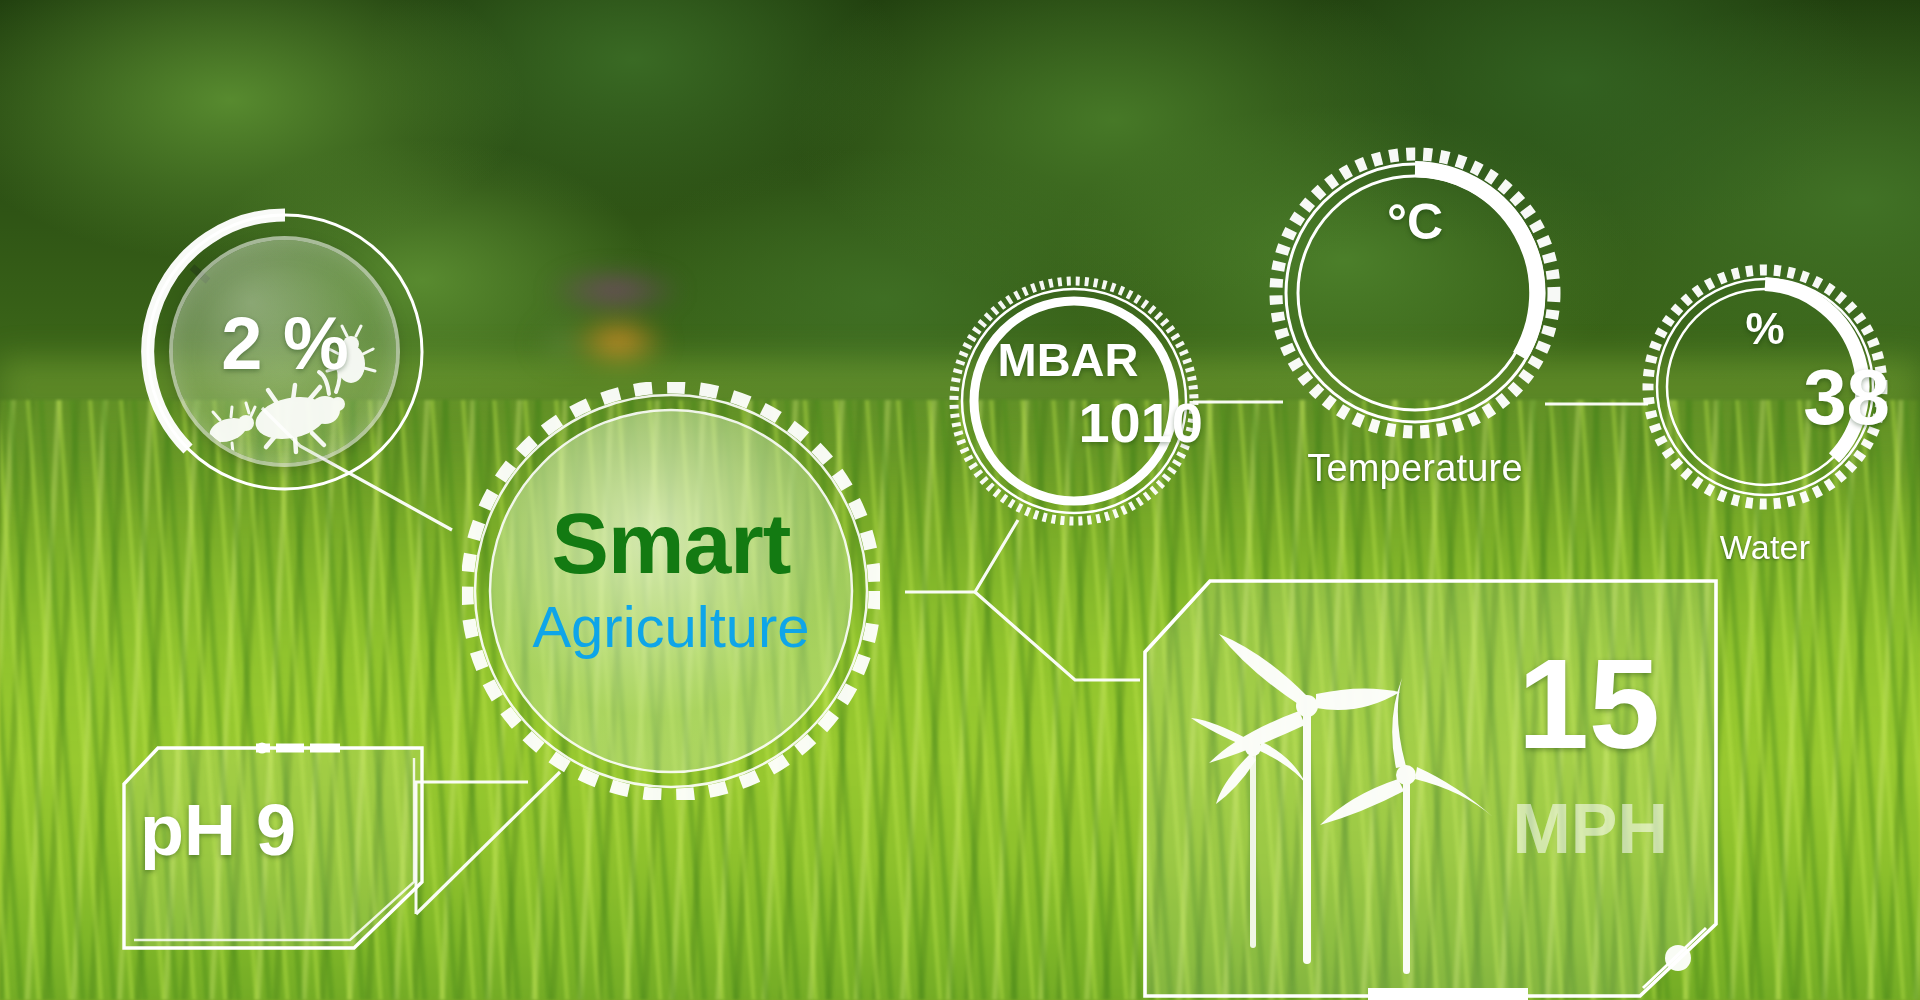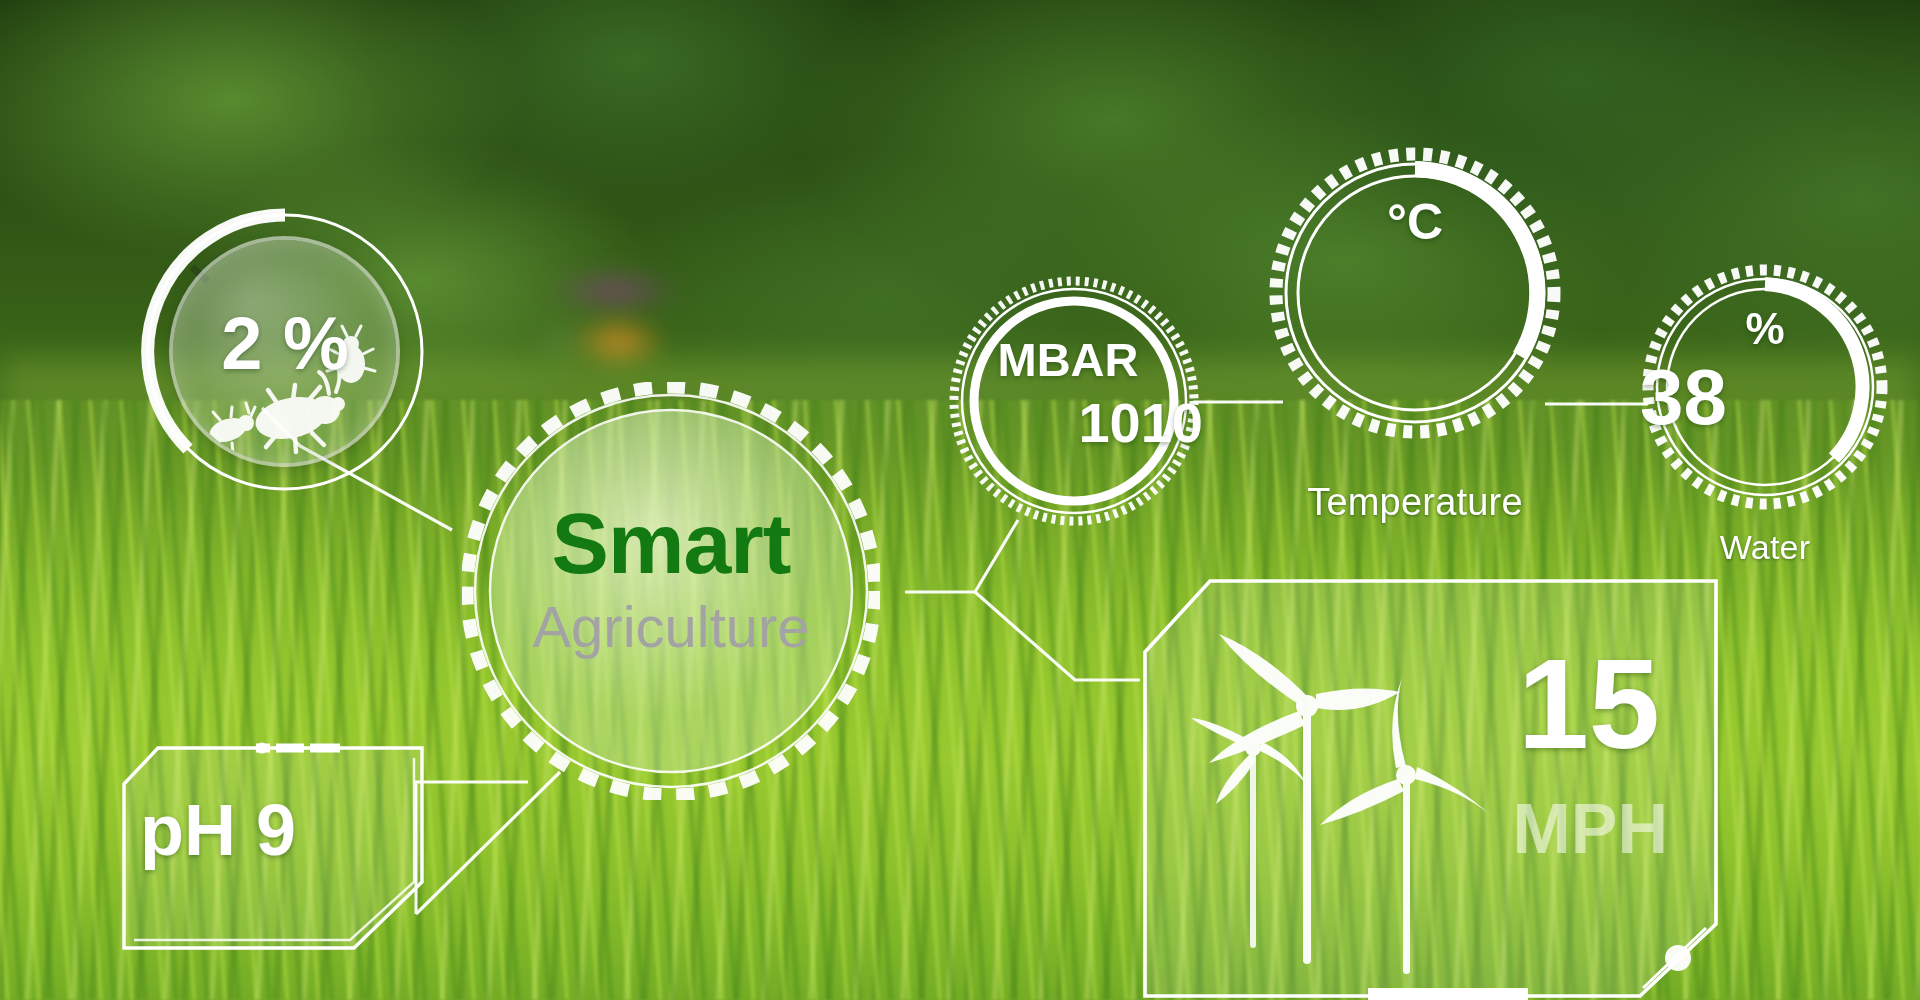--- a/index.html
+++ b/index.html
@@ -181,21 +181,21 @@
           </radialGradient>
         </defs>
         <circle cx="209" cy="209" r="180" fill="url(#hubFill)"></circle>
         <circle cx="209" cy="209" r="204" fill="none" stroke="#ffffff" stroke-width="13" stroke-dasharray="18 15" opacity="0.95"></circle>
         <circle cx="209" cy="209" r="196" fill="none" stroke="#ffffff" stroke-width="2.5" opacity="0.9"></circle>
         <circle cx="209" cy="209" r="181" fill="none" stroke="#ffffff" stroke-width="2.5" opacity="0.9"></circle>
       </svg>
       <div style="position:absolute; left:0; right:0; top:118px; text-align:center;
                   font-size:86px; font-weight:700; color:#137a12; letter-spacing:-1px; line-height:1;">Smart</div>
       <div style="position:absolute; left:0; right:0; top:216px; text-align:center;
-                  font-size:58px; font-weight:400; color:#a3a3a3; line-height:1;">Agriculture</div>
+                  font-size:58px; font-weight:400; color:#0ea5e9; line-height:1;">Agriculture</div>
     </div>
 
     <div class="gauge" style="left:945px; top:272px; width:258px; height:258px;">
       <svg viewBox="0 0 258 258" width="258" height="258">
         <circle cx="129" cy="129" r="120" fill="none" stroke="#ffffff" stroke-width="9" stroke-dasharray="4 5" opacity="0.95"></circle>
         <circle cx="129" cy="129" r="112" fill="none" stroke="#ffffff" stroke-width="2.5"></circle>
         <circle cx="129" cy="129" r="100" fill="none" stroke="#ffffff" stroke-width="9"></circle>
       </svg>
       <div class="val-white" style="position:absolute; left:0; right:12px; top:64px; text-align:center; font-size:47px; line-height:1;">MBAR</div>
       <div class="val-white" style="position:absolute; left:0; right:0; top:123px; text-align:right; font-size:56px; line-height:1;">1010</div>
@@ -203,32 +203,32 @@
 
     <div class="gauge" style="left:1267px; top:145px; width:296px; height:296px;">
       <svg viewBox="0 0 296 296" width="296" height="296">
         <circle cx="148" cy="148" r="139" fill="none" stroke="#ffffff" stroke-width="13" stroke-dasharray="9 8" opacity="0.96"></circle>
         <circle cx="148" cy="148" r="129" fill="none" stroke="#ffffff" stroke-width="3"></circle>
         <circle cx="148" cy="148" r="117" fill="none" stroke="#ffffff" stroke-width="3"></circle>
 
         <path d="M 148 24 A 124 124 0 0 1 253 211" fill="none" stroke="#ffffff" stroke-width="16"></path>
       </svg>
       <div class="val-white" style="position:absolute; left:0; right:0; top:52px; text-align:center; font-size:50px; line-height:1;">°C</div>
-      <div class="gauge-label" style="top:302px; font-size:38px;margin-top:34px;">Temperature</div>
+      <div class="gauge-label" style="top:302px; font-size:38px;">Temperature</div>
     </div>
 
     <div class="gauge" style="left:1640px; top:262px; width:250px; height:250px;">
       <svg viewBox="0 0 250 250" width="250" height="250">
         <circle cx="125" cy="125" r="117" fill="none" stroke="#ffffff" stroke-width="11" stroke-dasharray="7 7" opacity="0.96"></circle>
         <circle cx="125" cy="125" r="108" fill="none" stroke="#ffffff" stroke-width="2.5"></circle>
         <circle cx="125" cy="125" r="98" fill="none" stroke="#ffffff" stroke-width="2.5"></circle>
         <path d="M 125 22 A 103 103 0 0 1 194 196" fill="none" stroke="#ffffff" stroke-width="14"></path>
       </svg>
       <div class="val-white" style="position:absolute; left:0; right:0; top:45px; text-align:center; font-size:44px; line-height:1;">%</div>
-      <div class="val-white" style="position:absolute; left:0; right:0; top:96px; text-align:left; font-size:78px; line-height:1;">38</div>
+      <div class="val-white" style="position:absolute; left:0; right:0; top:96px; text-align:right; font-size:78px; line-height:1;">38</div>
       <div class="gauge-label" style="top:256px; font-size:34px;margin-top:10px;">Water</div>
     </div>
 
     <div class="flat-panel" style="left:118px; top:742px; width:310px; height:212px;">
       <svg viewBox="0 0 310 212" width="310" height="212">
 
         <path d="M 40 6 L 304 6 L 304 140 L 236 206 L 6 206 L 6 42 Z" fill="rgba(255,255,255,0.10)" stroke="#ffffff" stroke-width="3.4"></path>
 
         <path d="M 296 16 L 296 140 L 232 198 L 16 198" fill="none" stroke="#ffffff" stroke-width="2.4" opacity="0.85"></path>
 

